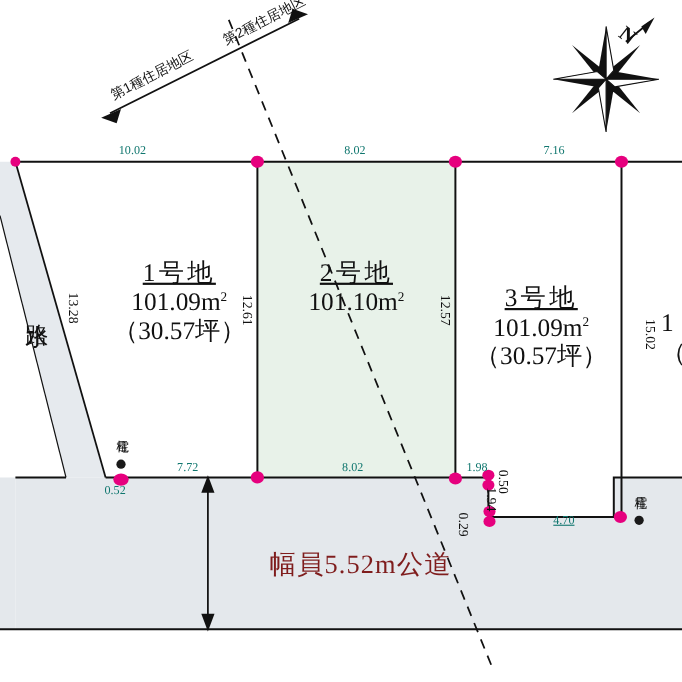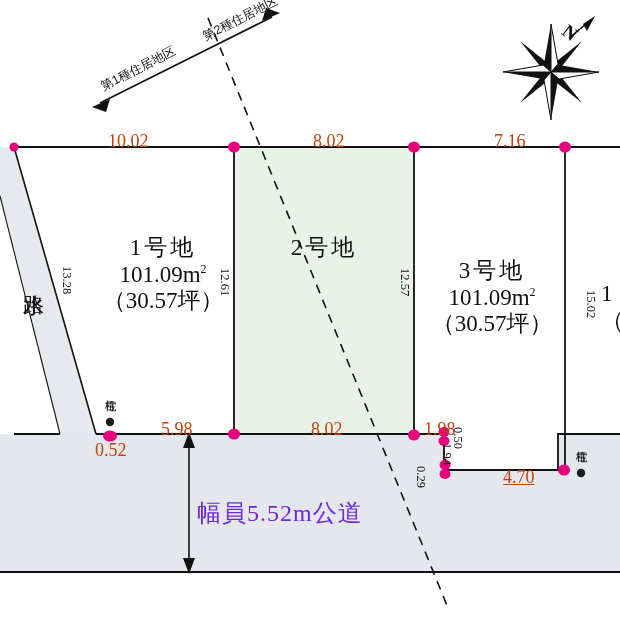--- a/index.html
+++ b/index.html
@@ -4,43 +4,43 @@
 <style>
   html,body{margin:0;padding:0;background:#ffffff;}
   body{width:620px;height:620px;overflow:hidden;
        font-family:"Liberation Serif","DejaVu Serif",serif;color:#1a1a1a;}
   #stage{position:relative;width:620px;height:620px;background:#fff;}
   #plan{position:absolute;left:0;top:0;width:620px;height:620px;}
 
   
   .plotblock{position:absolute;text-align:center;line-height:1.16;
              font-family:"Liberation Serif","DejaVu Serif",serif;color:#111;}
-  .plotblock .nm{font-size:23px;letter-spacing:3px;}
+  .plotblock .nm{font-size:23px;letter-spacing:3px;text-decoration:underline;}
   .plotblock .ar{font-size:23px;letter-spacing:0px;}
   .plotblock .tb{font-size:23px;letter-spacing:0px;}
   .sup{font-size:12px;vertical-align:super;}
 
   
-  .dim{position:absolute;font-size:18px;color:#c2410c;white-space:nowrap;
+  .dim{position:absolute;font-size:11px;color:#0f766e;white-space:nowrap;
        font-family:"Liberation Serif","DejaVu Serif",serif;text-align:right;}
   
   .dimv{position:absolute;font-size:12.5px;color:#111;white-space:nowrap;
         font-family:"Liberation Serif","DejaVu Serif",serif;
         transform:rotate(90deg);transform-origin:left top;}
 
   
   .zone{position:absolute;font-size:12.5px;color:#111;white-space:nowrap;
         font-family:"Liberation Sans","DejaVu Sans",sans-serif;}
 
   
   .vert{position:absolute;writing-mode:vertical-rl;text-orientation:upright;
         line-height:1.02;color:#111;}
 
-  .road-cap{position:absolute;font-size:24px;letter-spacing:1px;color:#6d28d9;
-            white-space:nowrap;}
+  .road-cap{position:absolute;font-size:24px;letter-spacing:1px;color:#7f1d1d;
+            white-space:nowrap;margin-left:48px;}
 
   .pole-cap{position:absolute;font-size:11.5px;line-height:1.0;color:#111;
             writing-mode:vertical-rl;text-orientation:upright;}
 
   .northN{position:absolute;font-size:19px;font-weight:bold;color:#111;
           font-family:"Liberation Serif","DejaVu Serif",serif;
           transform:rotate(38deg);transform-origin:center center;}
 </style>
 </head>
 <body>
@@ -141,20 +141,23 @@
   <div class="plotblock" style="left:88px;top:235px;width:150px;">
     <div class="nm">1号地</div>
     <div class="ar">
       <span>101.09m</span><span class="sup">2</span>
     </div>
     <div class="tb">（30.57坪）</div>
   </div>
 
   <div class="plotblock" style="left:249px;top:235px;width:150px;">
     <div class="nm">2号地</div>
+    <div class="ar">
+      <span>101.10m</span><span class="sup">2</span>
+    </div>
   </div>
 
   <div class="plotblock" style="left:414px;top:258px;width:156px;">
     <div class="nm">3号地</div>
     <div class="ar">
       <span>101.09m</span><span class="sup">2</span>
     </div>
     <div class="tb">（30.57坪）</div>
   </div>
 
@@ -166,21 +169,21 @@
   <div class="dim" style="left:108px;top:131px;">10.02</div>
   <div class="dim" style="left:313px;top:131px;">8.02</div>
   <div class="dim" style="left:494px;top:131px;">7.16</div>
 
   <div class="dimv" style="left:74px;top:266px;">13.28</div>
   <div class="dimv" style="left:232px;top:268px;">12.61</div>
   <div class="dimv" style="left:412px;top:268px;">12.57</div>
   <div class="dimv" style="left:598px;top:290px;">15.02</div>
 
   <div class="dim" style="left:95px;top:440px;">0.52</div>
-  <div class="dim" style="left:161px;top:419px;">5.98</div>
+  <div class="dim" style="left:161px;top:419px;">7.72</div>
   <div class="dim" style="left:311px;top:419px;">8.02</div>
   <div class="dim" style="left:424px;top:419px;">1.98</div>
 
   <div class="dimv" style="left:465px;top:427px;">0.50</div>
   <div class="dimv" style="left:454px;top:443px;">1.94</div>
   <div class="dimv" style="left:428px;top:466px;">0.29</div>
   <div class="dim" style="left:503px;top:467px;text-decoration:underline;">4.70</div>
 
   <div class="vert" style="left:22px;top:278px;font-size:21px;">
     <span>水路</span>

